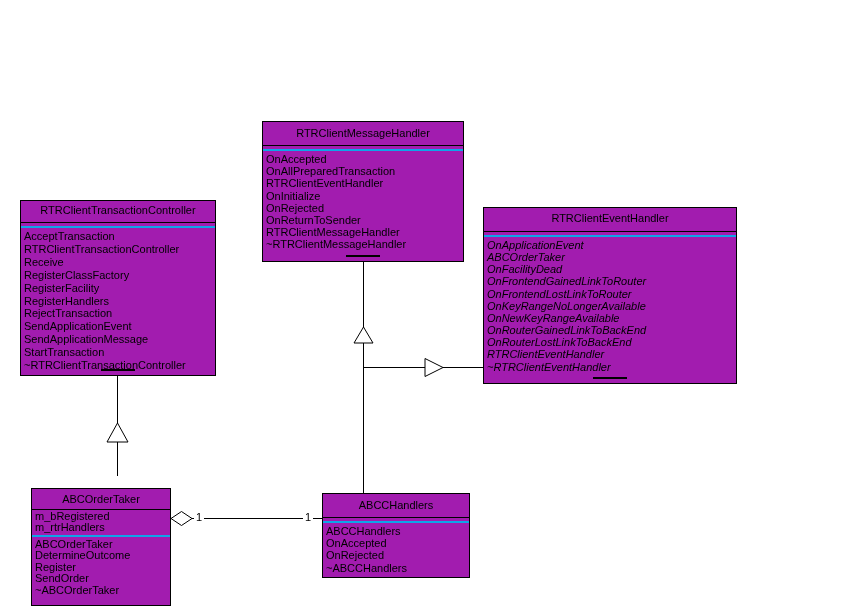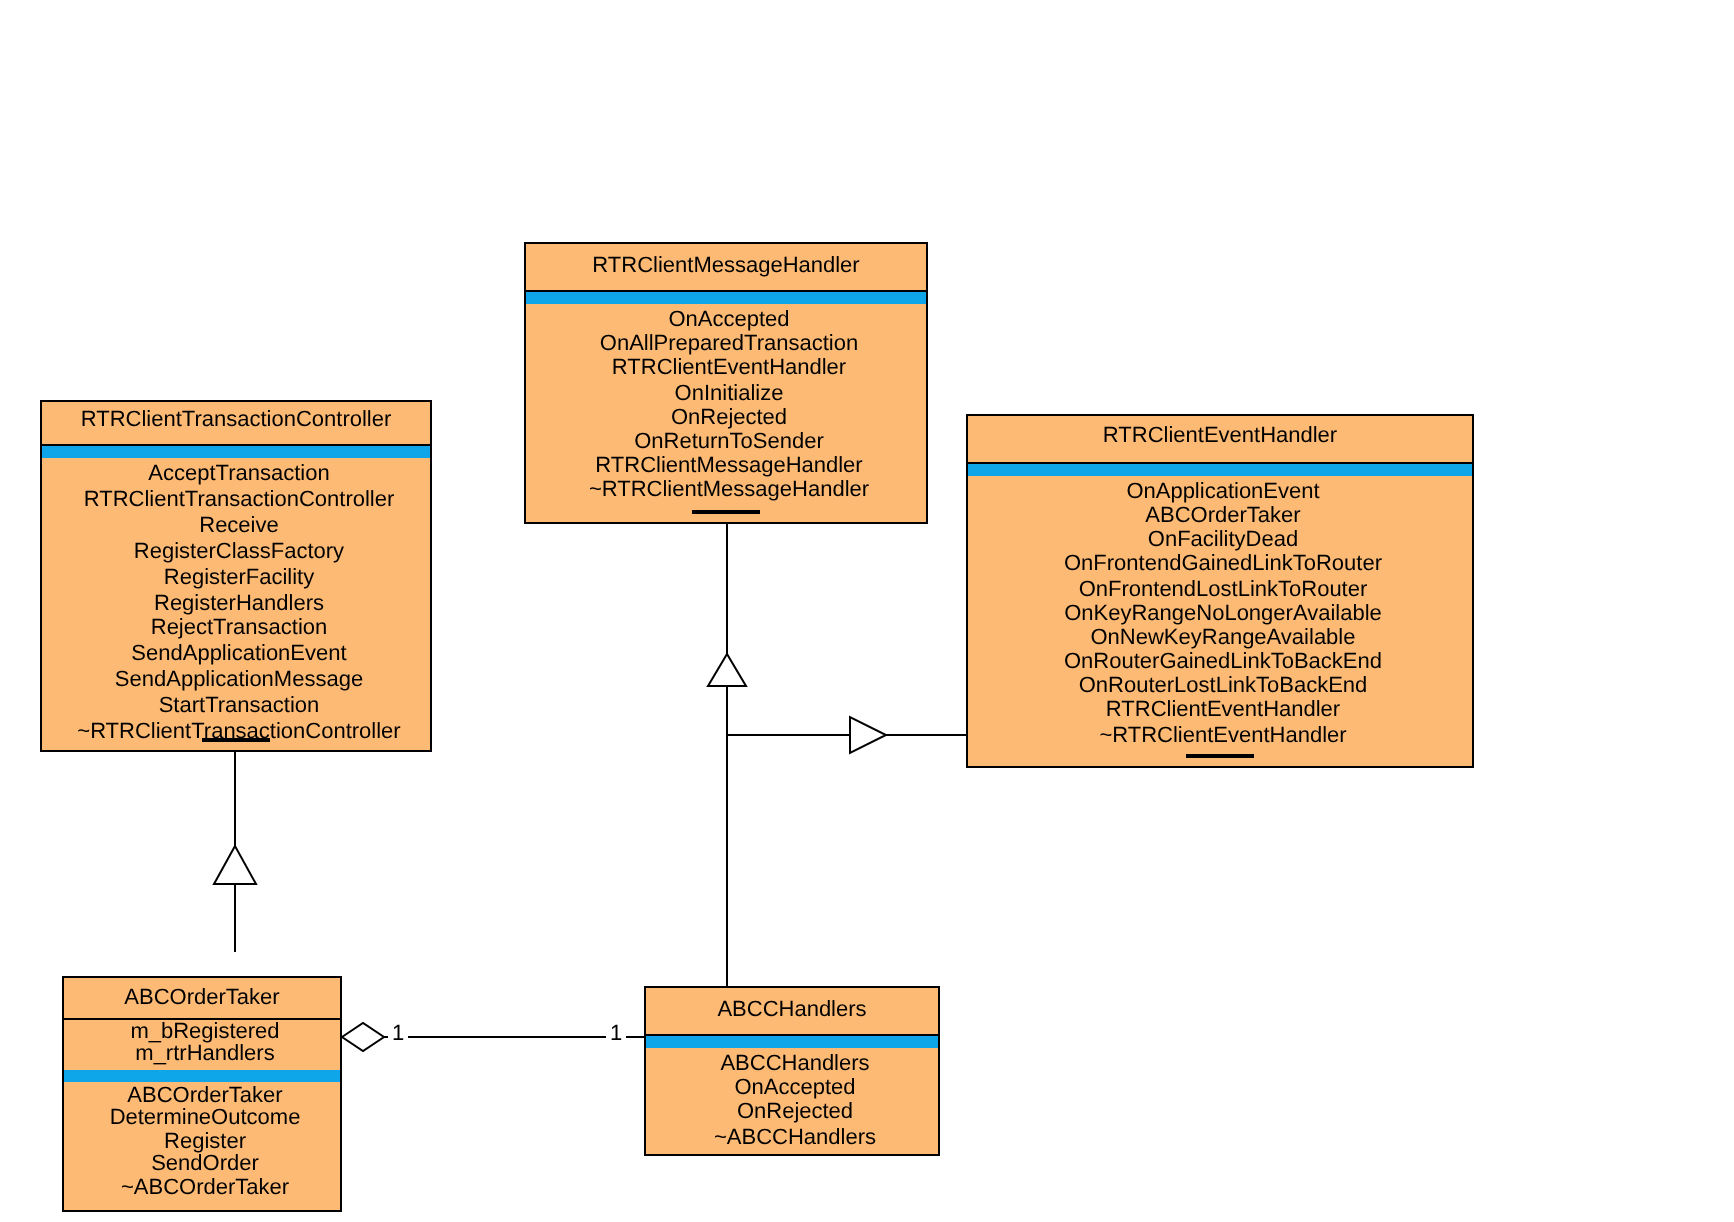--- a/index.html
+++ b/index.html
@@ -17,61 +17,61 @@
     position: absolute;
     left: 0; top: 0;
     width: 867px; height: 611px;
   }
   svg.connectors line { stroke: #000000; stroke-width: 1; }
   svg.connectors polygon { stroke: #000000; stroke-width: 1; fill: #ffffff; }
 
   .uml-class {
     position: absolute;
     box-sizing: border-box;
-    background: #fdba74;
+    background: #a21caf;
     border: 1px solid #000000;
     overflow: hidden;
   }
   .c-title {
     box-sizing: border-box;
     text-align: center;
     border-bottom: 1px solid #000000;
     white-space: nowrap;
     overflow: hidden;
   }
   .c-attrs {
     box-sizing: border-box;
-    border-bottom: 6px solid #0ea5e9;
+    border-bottom: 2px solid #0ea5e9;
     min-height: 5px;
     overflow: hidden;
   }
   .c-methods {
     padding: 2px 0 0 3px;
     overflow: hidden;
   }
-  .member { white-space: nowrap; text-align: center; }
+  .member { white-space: nowrap; }
   .c-attrs .member { padding-left: 3px; }
 
   .c-mark {
     position: absolute;
     left: 50%;
     bottom: 4px;
     width: 34px;
     height: 2px;
     margin-left: -17px;
     background: #000000;
   }
 
   
   .b1 .c-title { height: 24px; padding-top: 5px; }
   .b1 .c-methods { line-height: 12.2px; }
   .b2 .c-title { height: 22px; padding-top: 3px; }
   .b2 .c-methods { line-height: 12.9px; }
   .b3 .c-title { height: 24px; padding-top: 4px; }
-  .b3 .c-methods { line-height: 12.15px; }
+  .b3 .c-methods { line-height: 12.15px; font-style: italic; }
   .b4 .c-title { height: 21px; padding-top: 4px; }
   .b4 .c-attrs { padding: 1px 0 1px 0; line-height: 11.3px; }
   .b4 .c-methods { line-height: 11.6px; }
   .b5 .c-title { height: 24px; padding-top: 5px; }
   .b5 .c-methods { line-height: 12.2px; }
 
   .mult {
     position: absolute;
     background: #ffffff;
     padding: 0 2px;

